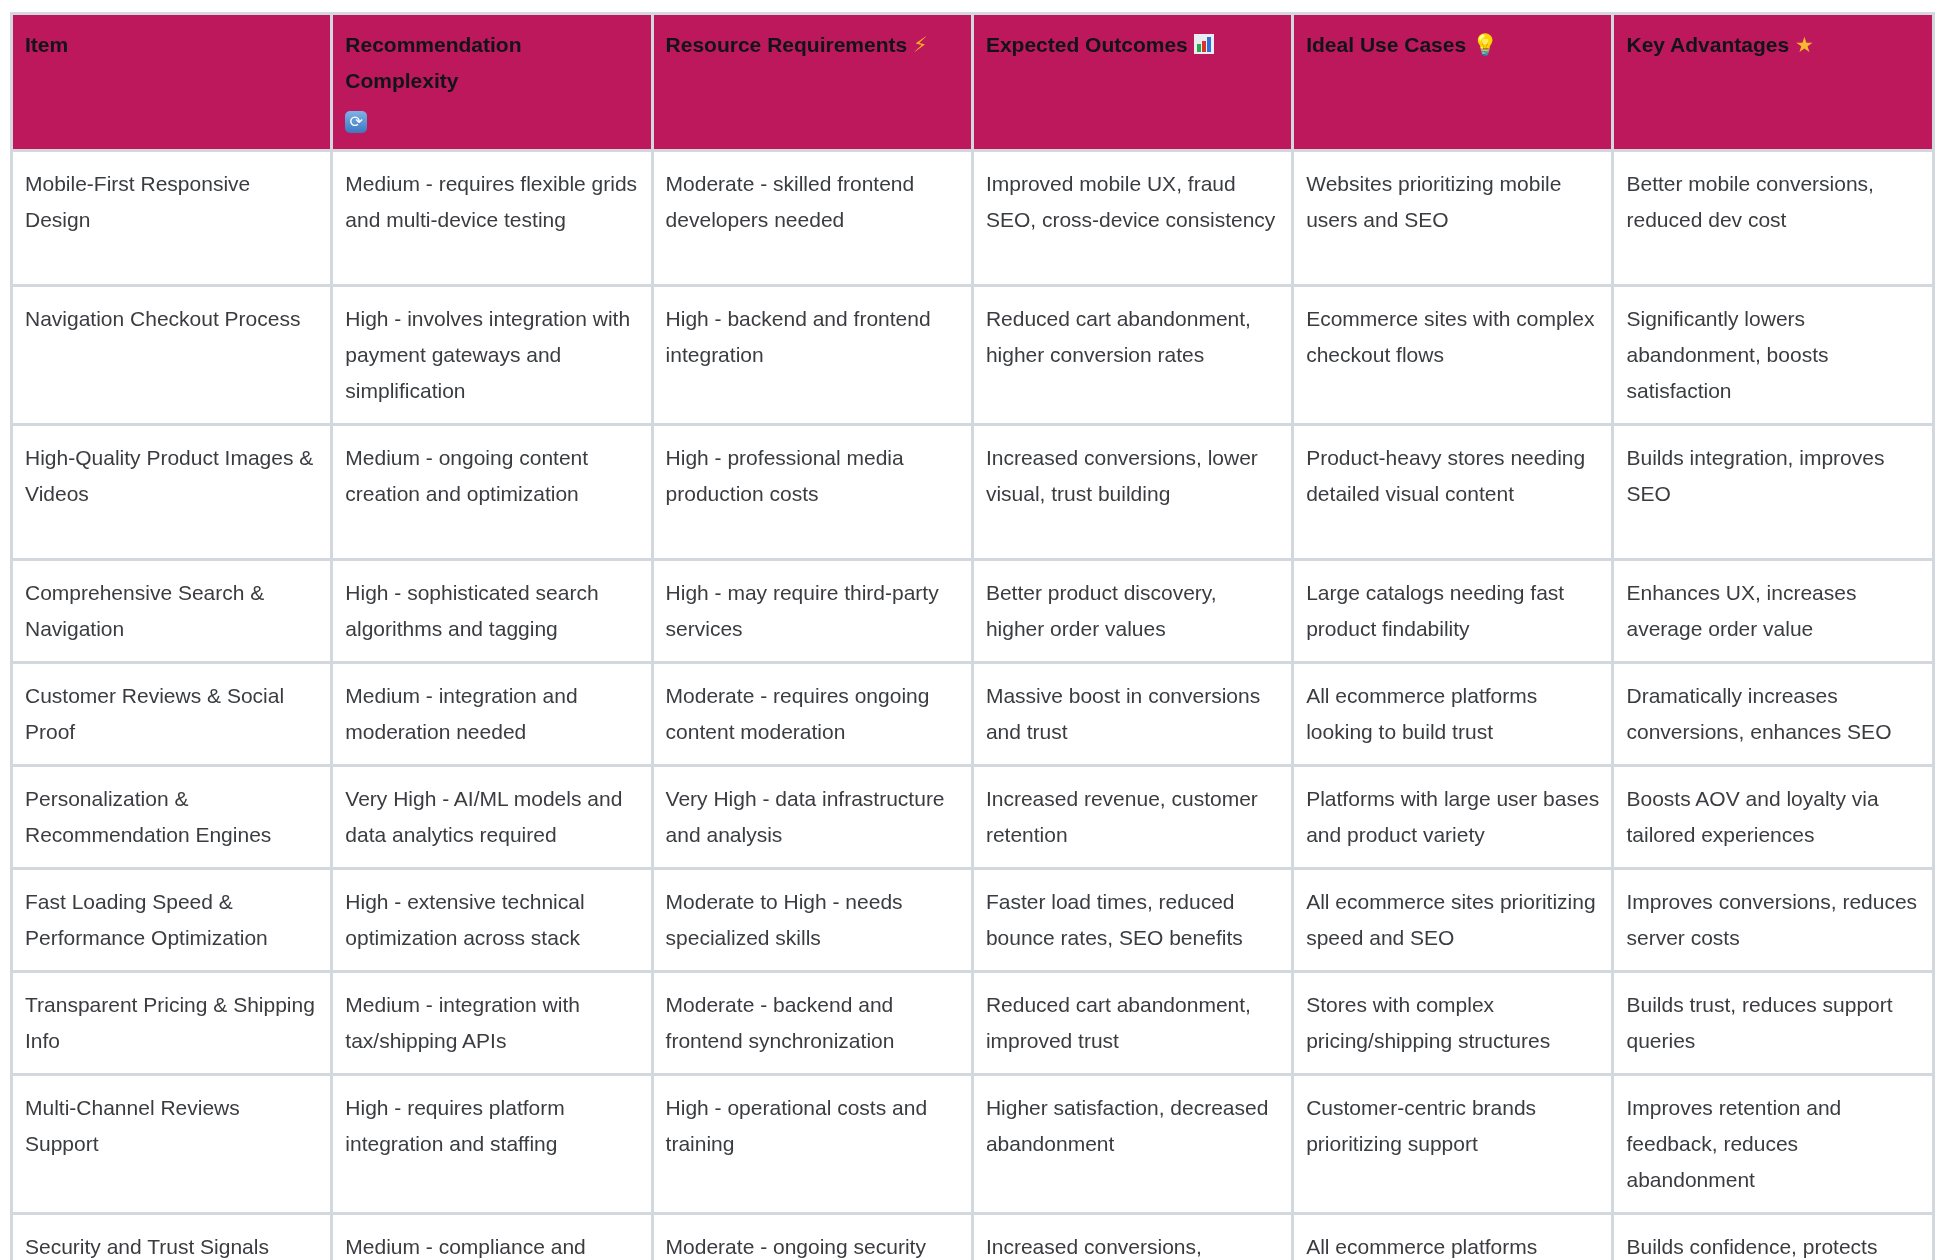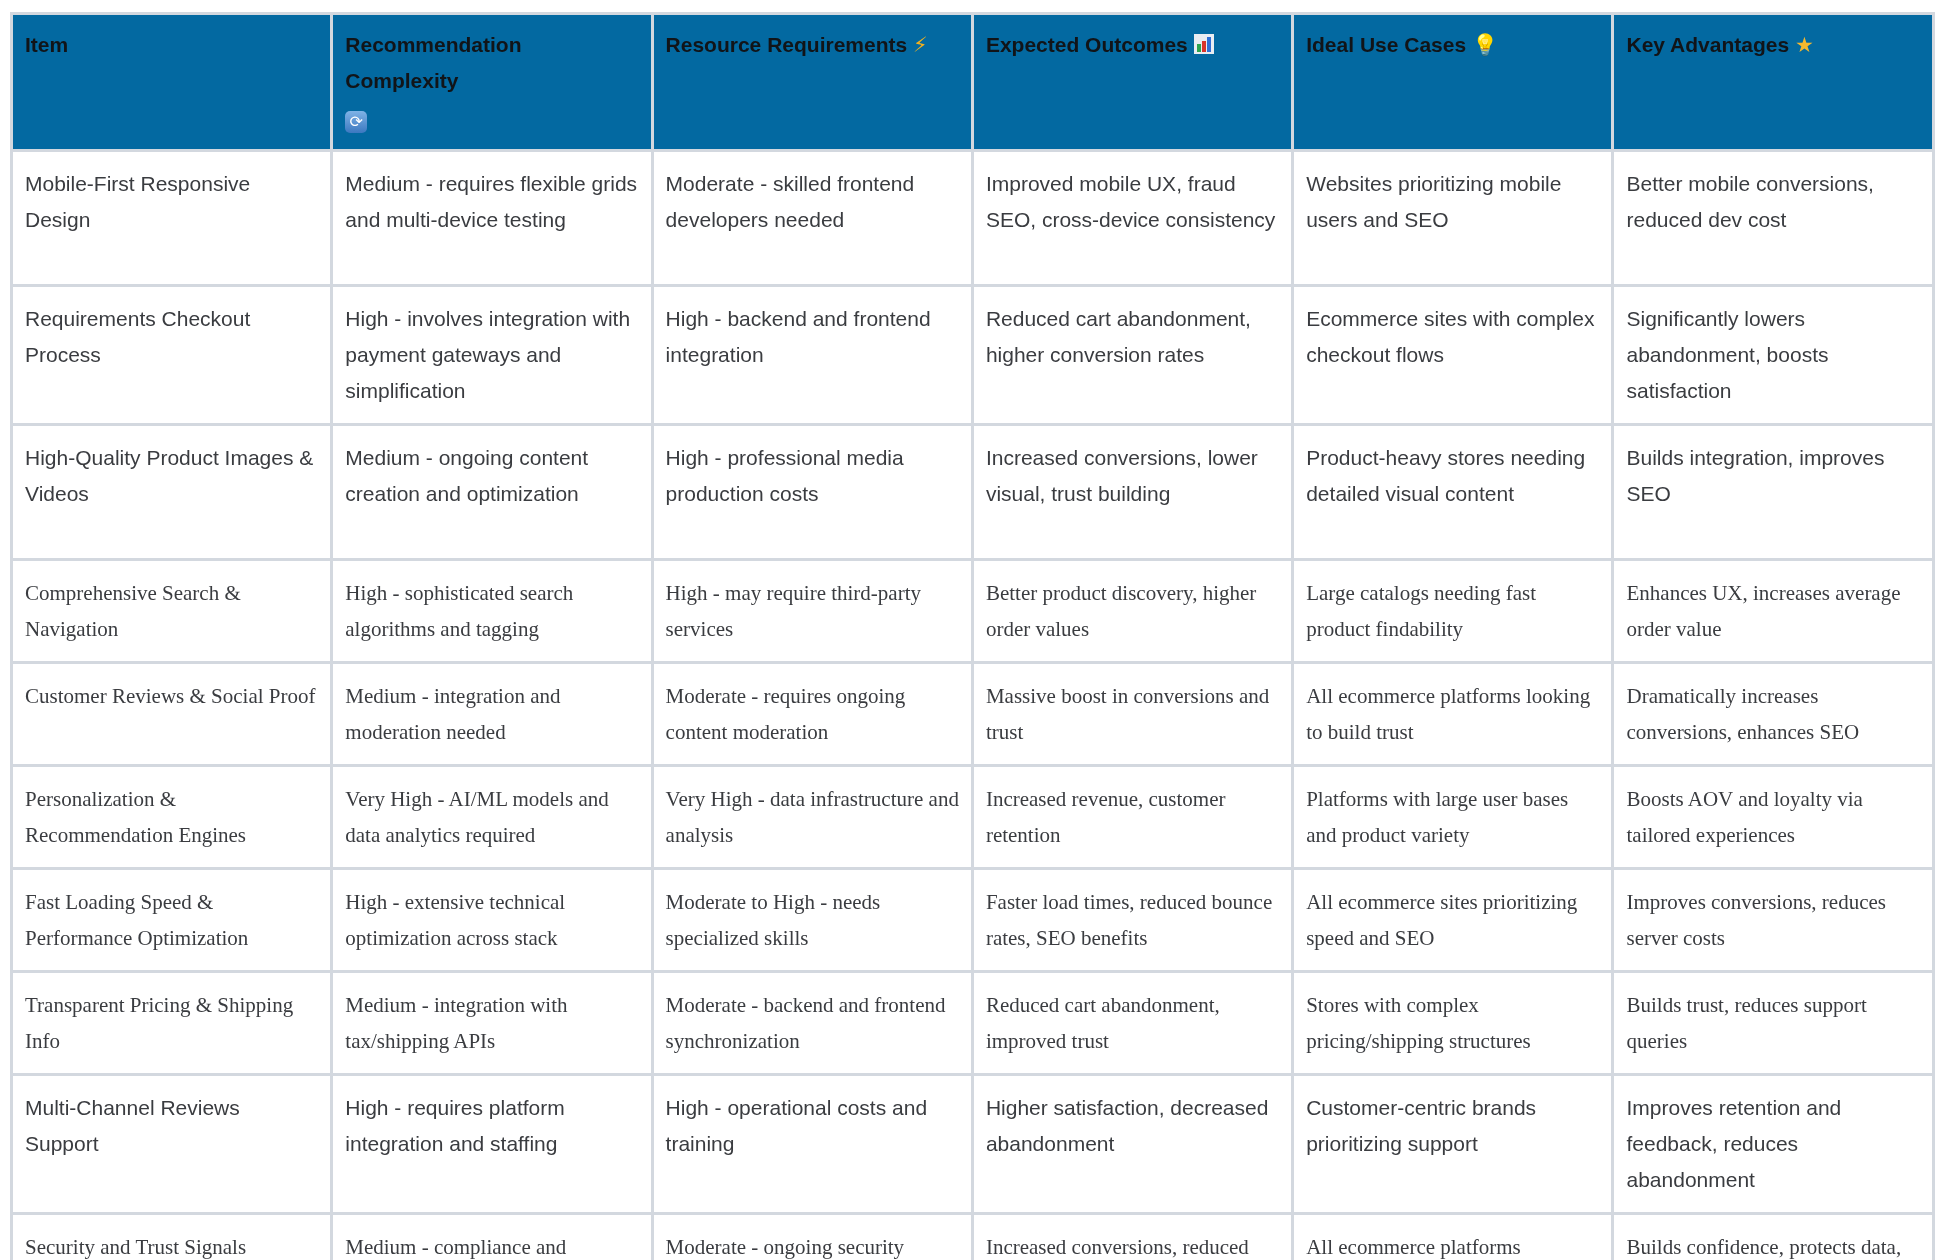--- a/index.html
+++ b/index.html
@@ -16,29 +16,29 @@
     border: 3px solid #d3d8df;
     vertical-align: top;
     text-align: left;
     padding: 14px 12px 14px 12px;
     font-size: 21px;
     line-height: 36px;
     box-sizing: border-box;
     word-wrap: break-word;
   }
   th {
-    background: #0369a1;
+    background: #be185d;
     color: #111418;
     font-weight: bold;
     height: 100px;
     padding-top: 12px;
   }
   td { color: #3a3c40; background: #ffffff; }
   tr.r3 td { height: 135px; }
-  tr.r2 td { height: 99px; font-family: Liberation Serif, serif; }
+  tr.r2 td { height: 99px; }
   .emoji { font-family: "DejaVu Sans", sans-serif; font-weight: normal; }
   .e-refresh {
     display: inline-block; width: 22px; height: 22px; border-radius: 5px;
     background: linear-gradient(#7fb3e6, #3c78c0); color: #fff;
     font-size: 16px; line-height: 22px; text-align: center; vertical-align: -3px;
   }
   .e-bolt { color: #f2b01e; }
   .e-chart { display: inline-block; width: 20px; height: 20px; vertical-align: -2px; position: relative; background: #e9edf2; }
   .e-chart i { position: absolute; bottom: 2px; width: 4px; }
   .e-bulb { color: #e8d9a0; }
@@ -70,21 +70,21 @@
     <tbody>
       <tr class="r3">
         <td>Mobile-First Responsive Design</td>
         <td>Medium - requires flexible grids and multi-device testing</td>
         <td>Moderate - skilled frontend developers needed</td>
         <td>Improved mobile UX, fraud SEO, cross-device consistency</td>
         <td>Websites prioritizing mobile users and SEO</td>
         <td>Better mobile conversions, reduced dev cost</td>
       </tr>
       <tr class="r3">
-        <td>Requirements Checkout Process</td>
+        <td>Navigation Checkout Process</td>
         <td>High - involves integration with payment gateways and simplification</td>
         <td>High - backend and frontend integration</td>
         <td>Reduced cart abandonment, higher conversion rates</td>
         <td>Ecommerce sites with complex checkout flows</td>
         <td>Significantly lowers abandonment, boosts satisfaction</td>
       </tr>
       <tr class="r3">
         <td>High-Quality Product Images &amp; Videos</td>
         <td>Medium - ongoing content creation and optimization</td>
         <td>High - professional media production costs</td>

